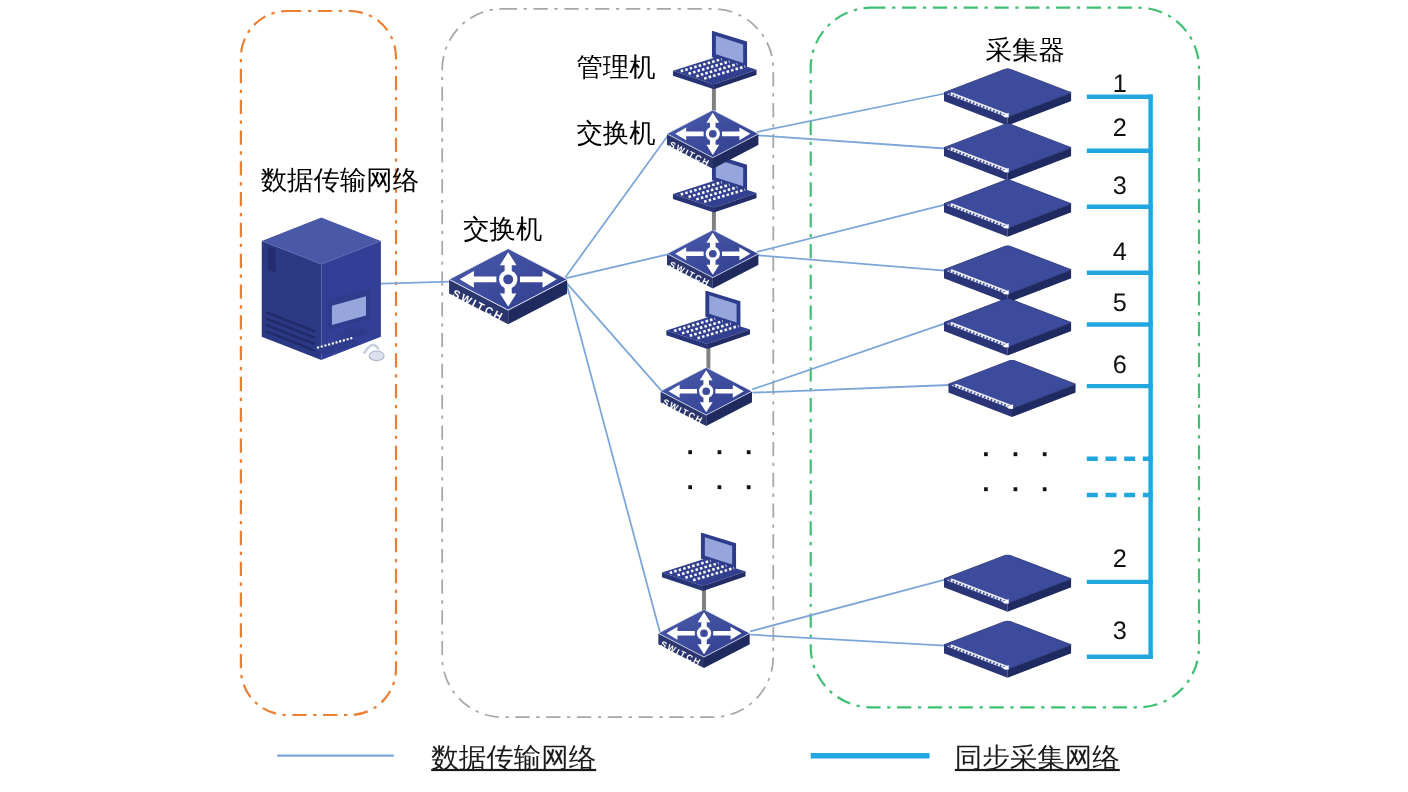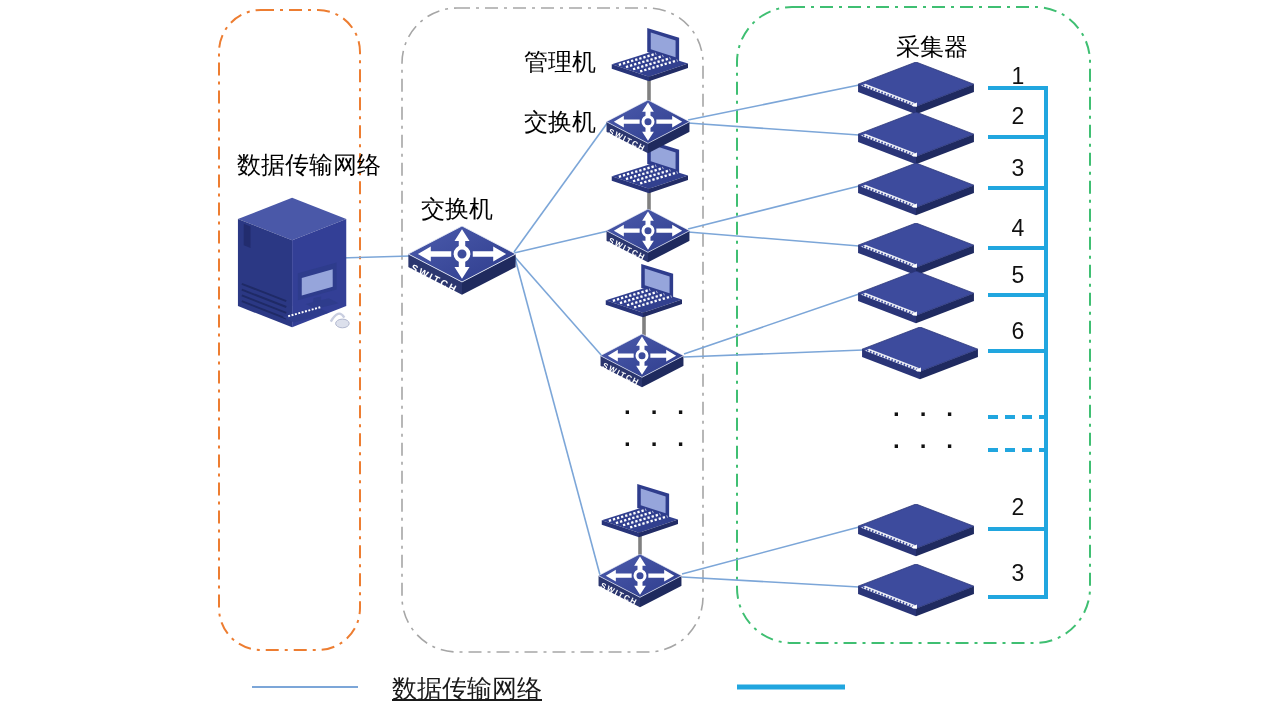--- a/index.html
+++ b/index.html
@@ -217,14 +217,15 @@
   <div class="num" style="left:994px;top:318px">6</div>
   <div class="num" style="left:994px;top:494px">2</div>
   <div class="num" style="left:994px;top:560px">3</div>
 
   <div class="dots" style="left:624px;top:398px">· · ·</div>
   <div class="dots" style="left:624px;top:430px">· · ·</div>
   <div class="dots" style="left:893px;top:400px">· · ·</div>
   <div class="dots" style="left:893px;top:432px">· · ·</div>
 
   <div class="legend-lbl" style="left:392px;top:672px">数据传输网络</div>
+  <div class="legend-lbl" style="left:868px;top:672px">同步采集网络</div>
 
 </div>
 
 </body></html>

